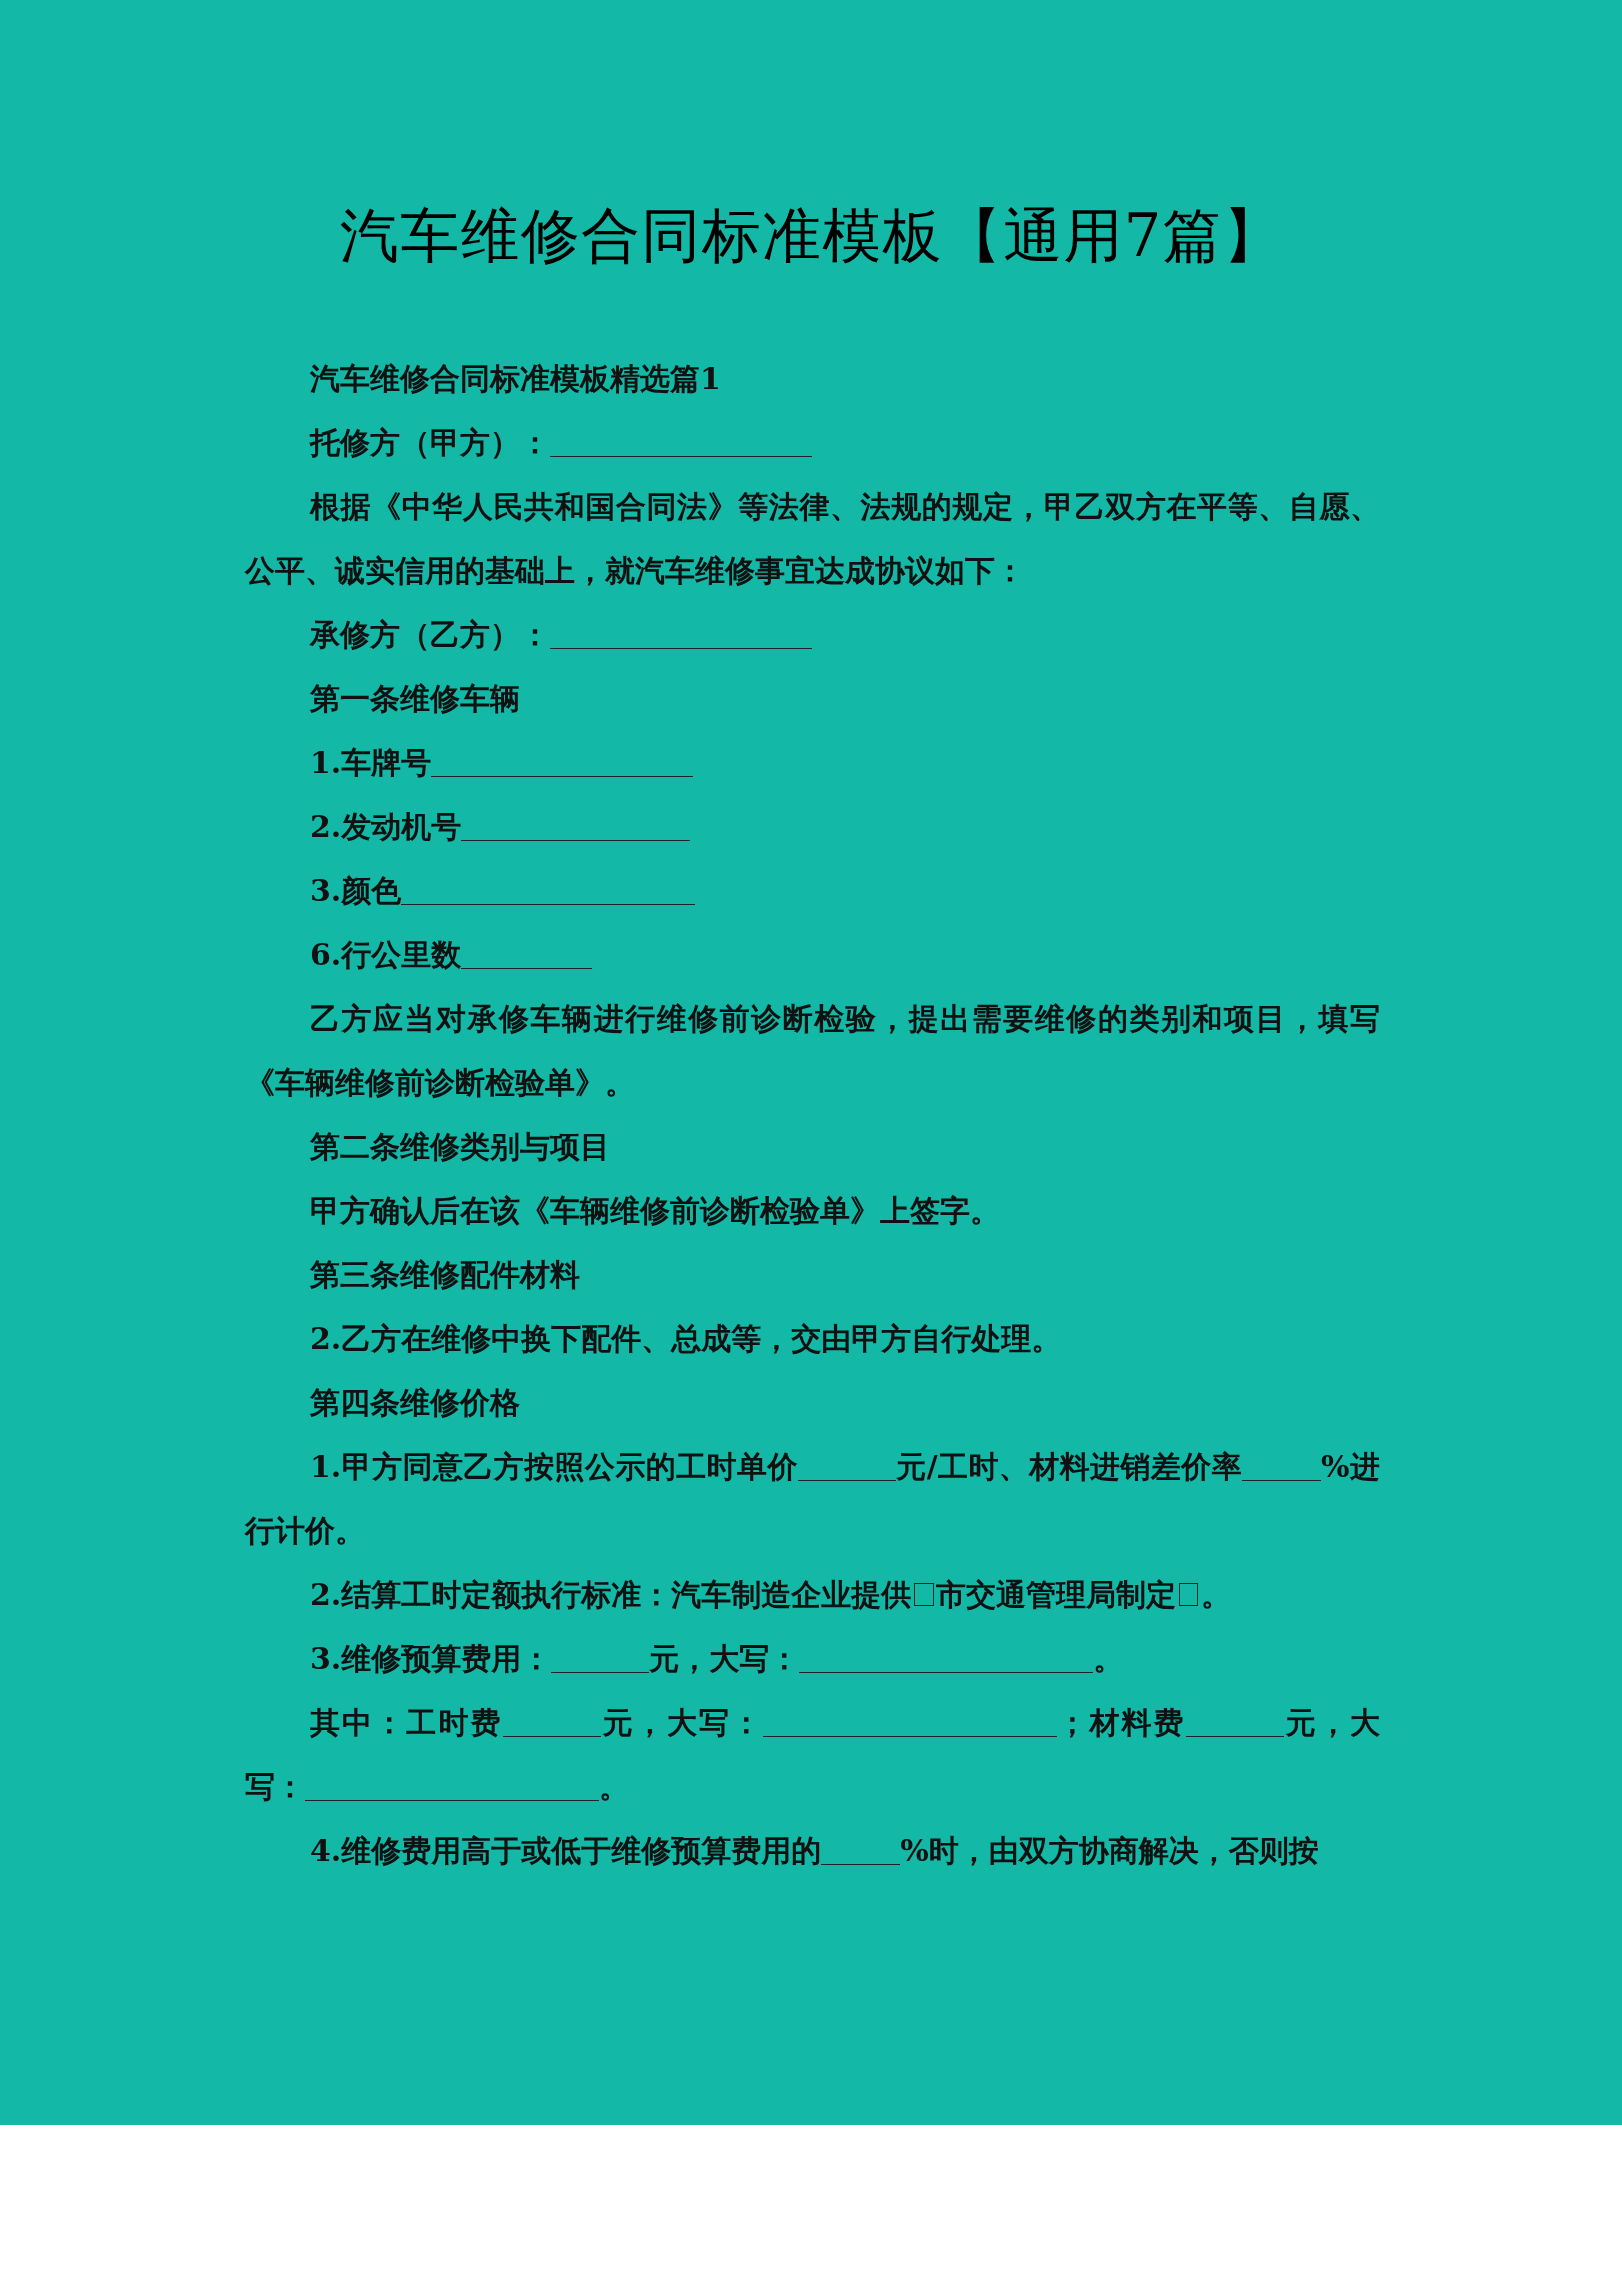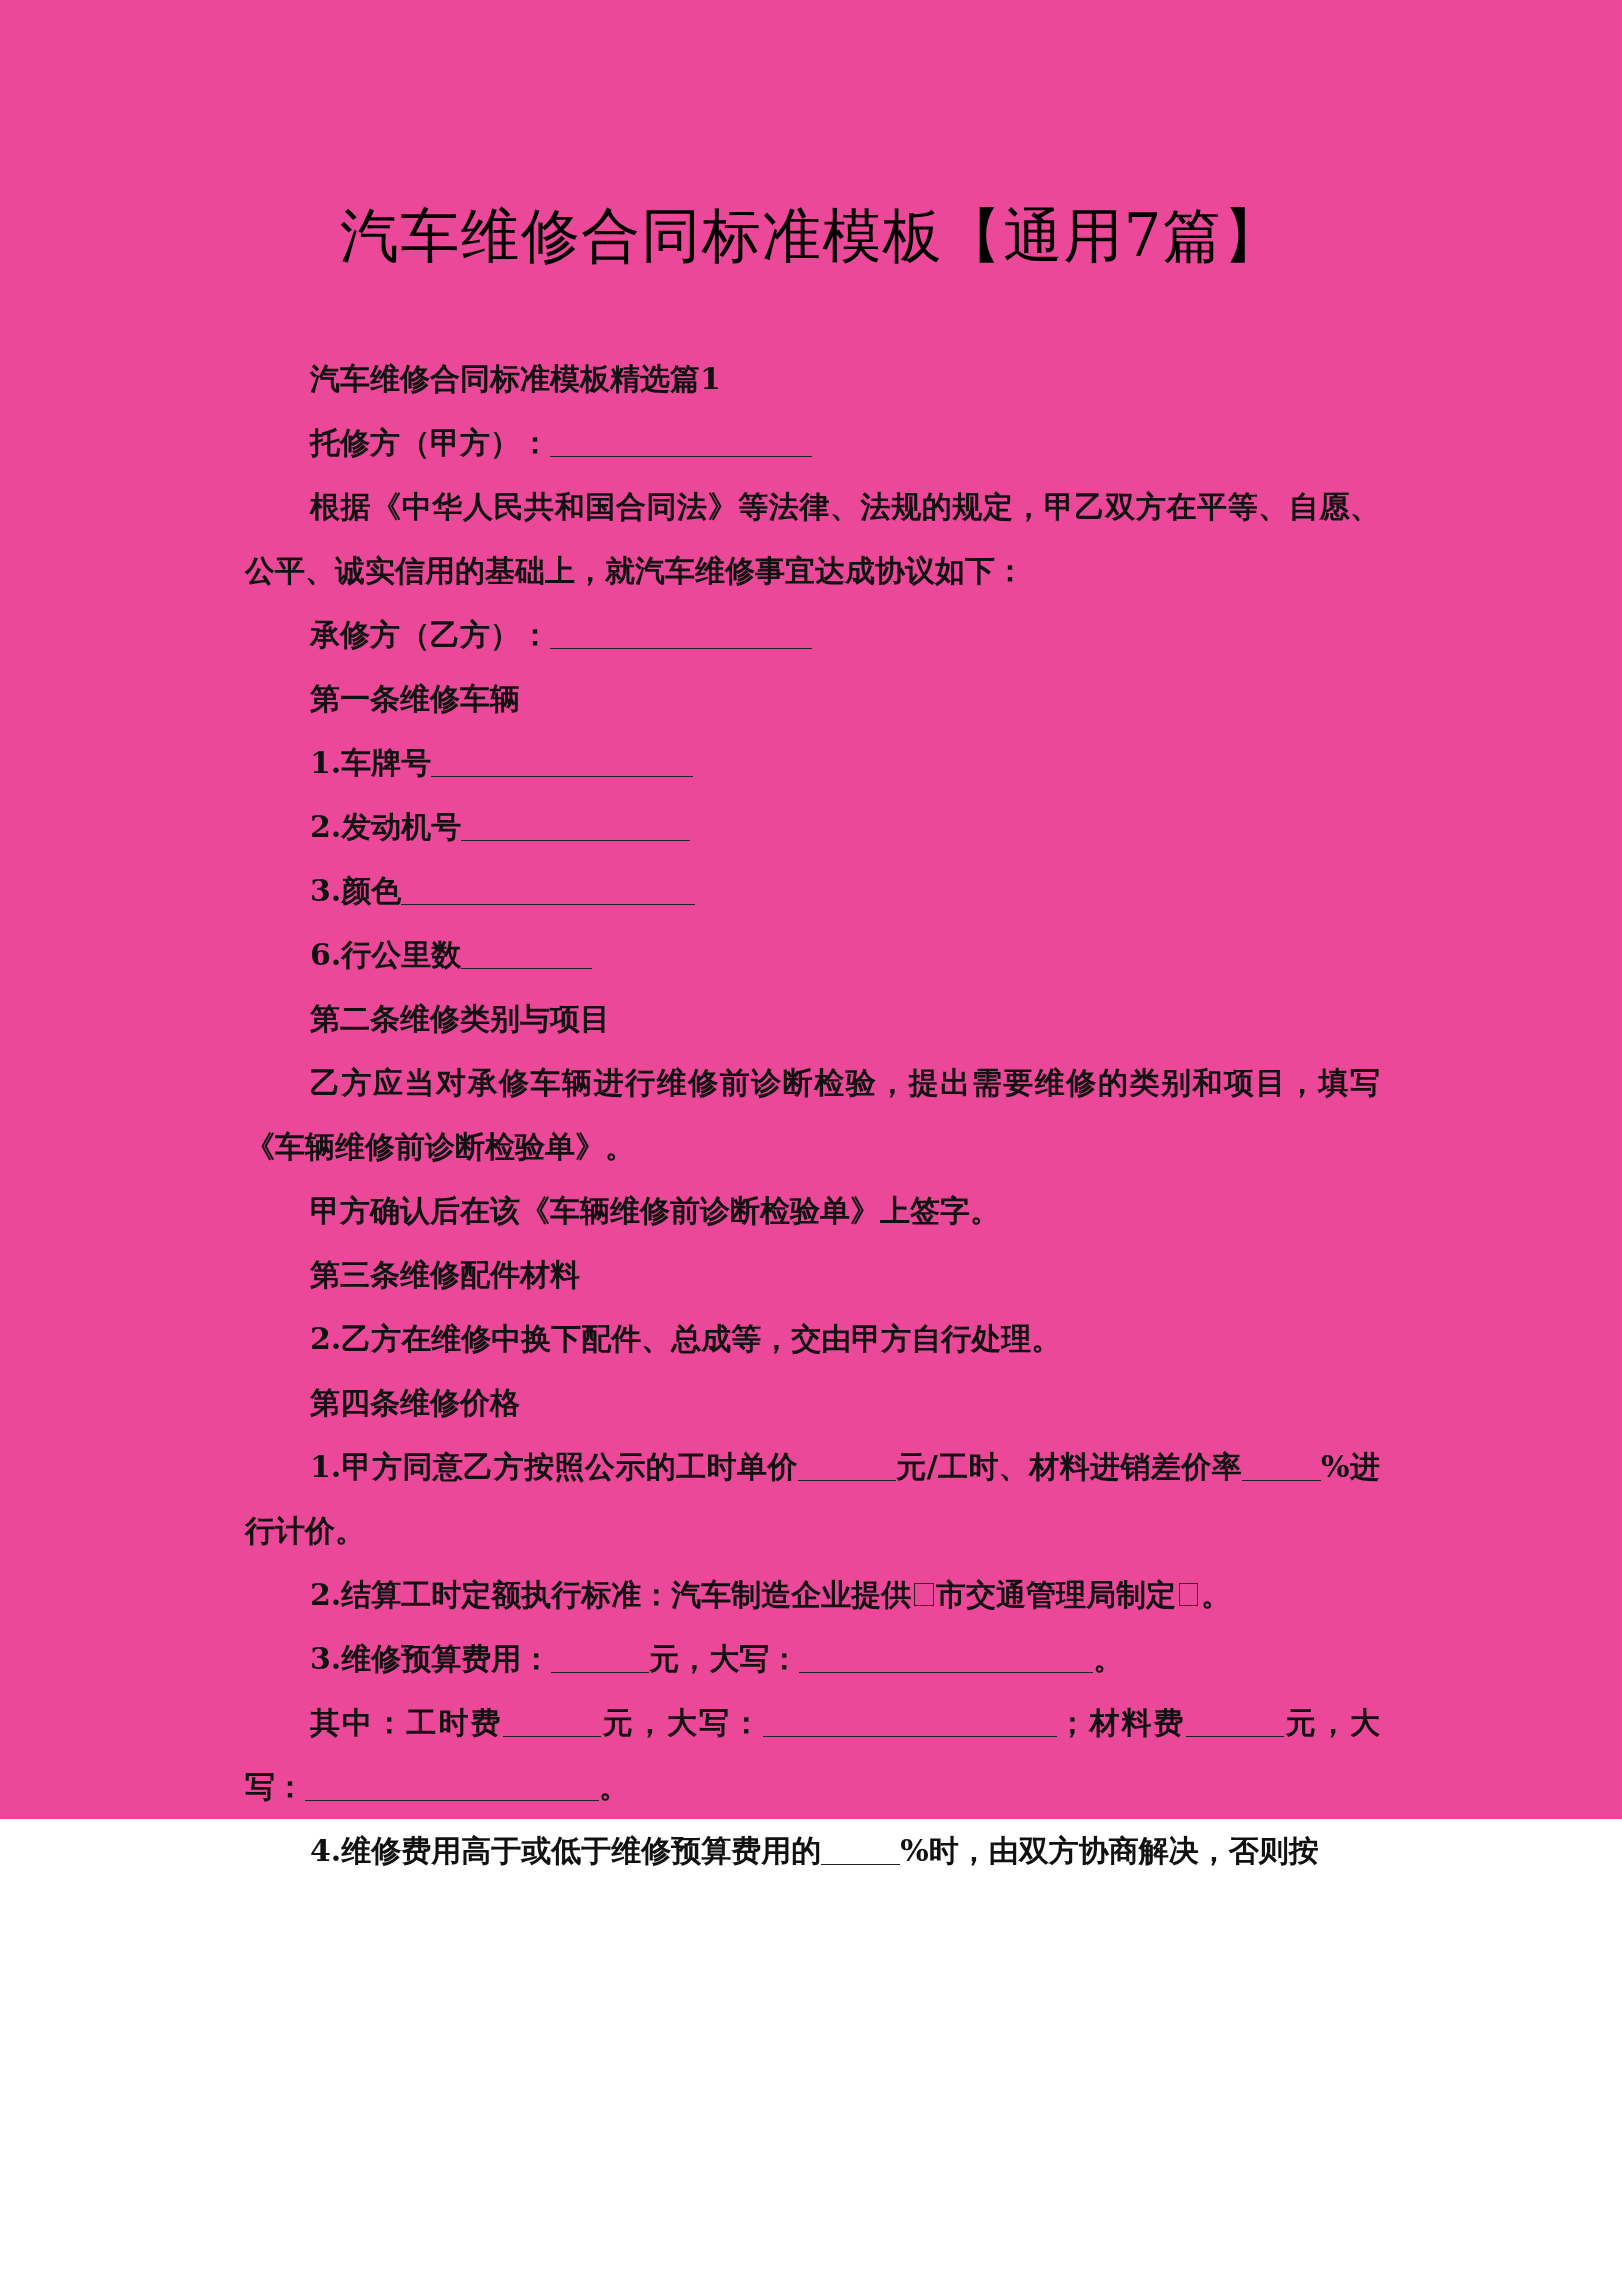--- a/index.html
+++ b/index.html
@@ -12,22 +12,22 @@
     height: 2295px;
     position: relative;
     overflow: hidden;
     font-family: "DejaVu Serif", "Liberation Serif", serif;
     color: #111111;
   }
   .page {
     position: absolute;
     left: 0; top: 0;
     width: 1623px;
-    height: 1819px;
-    background: #ec4899;
+    height: 2125px;
+    background: #14b8a6;
   }
   .title {
     position: absolute;
     left: 0;
     top: 196px;
     width: 1623px;
     text-align: center;
     font-size: 59px;
     line-height: 79px;
     font-weight: normal;
@@ -76,22 +76,22 @@
   <div class="body" id="doc-body">
       <p class="p"><span>汽车维修合同标准模板精选篇1</span></p>
       <p class="p"><span>托修方（甲方）：</span><span class="blank" style="width: 262px;"></span></p>
       <p class="p"><span>根据《中华人民共和国合同法》等法律、法规的规定，甲乙双方在平等、自愿、公平、诚实信用的基础上，就汽车维修事宜达成协议如下：</span></p>
       <p class="p"><span>承修方（乙方）：</span><span class="blank" style="width: 262px;"></span></p>
       <p class="p"><span>第一条维修车辆</span></p>
       <p class="p"><span>1.车牌号</span><span class="blank" style="width: 262px;"></span></p>
       <p class="p"><span>2.发动机号</span><span class="blank" style="width: 229px;"></span></p>
       <p class="p"><span>3.颜色</span><span class="blank" style="width: 294px;"></span></p>
       <p class="p"><span>6.行公里数</span><span class="blank" style="width: 131px;"></span></p>
+      <p class="p"><span>乙方应当对承修车辆进行维修前诊断检验，提出需要维修的类别和项目，填写《车辆维修前诊断检验单》。</span></p>
       <p class="p"><span>第二条维修类别与项目</span></p>
-      <p class="p"><span>乙方应当对承修车辆进行维修前诊断检验，提出需要维修的类别和项目，填写《车辆维修前诊断检验单》。</span></p>
       <p class="p"><span>甲方确认后在该《车辆维修前诊断检验单》上签字。</span></p>
       <p class="p"><span>第三条维修配件材料</span></p>
       <p class="p"><span>2.乙方在维修中换下配件、总成等，交由甲方自行处理。</span></p>
       <p class="p"><span>第四条维修价格</span></p>
       <p class="p"><span>1.甲方同意乙方按照公示的工时单价</span><span class="blank" style="width: 98px;"></span><span>元/工时、材料进销差价率</span><span class="blank" style="width: 79px;"></span><span>%进行计价。</span></p>
       <p class="p"><span>2.结算工时定额执行标准：汽车制造企业提供</span><span class="box"></span><span>市交通管理局制定</span><span class="box"></span><span>。</span></p>
       <p class="p"><span>3.维修预算费用：</span><span class="blank" style="width: 98px;"></span><span>元，大写：</span><span class="blank" style="width: 294px;"></span><span>。</span></p>
       <p class="p"><span>其中：工时费</span><span class="blank" style="width: 98px;"></span><span>元，大写：</span><span class="blank" style="width: 294px;"></span><span>；材料费</span><span class="blank" style="width: 98px;"></span><span>元，大写：</span><span class="blank" style="width: 294px;"></span><span>。</span></p>
       <p class="p"><span>4.维修费用高于或低于维修预算费用的</span><span class="blank" style="width: 79px;"></span><span>%时，由双方协商解决，否则按</span></p>
     </div>

